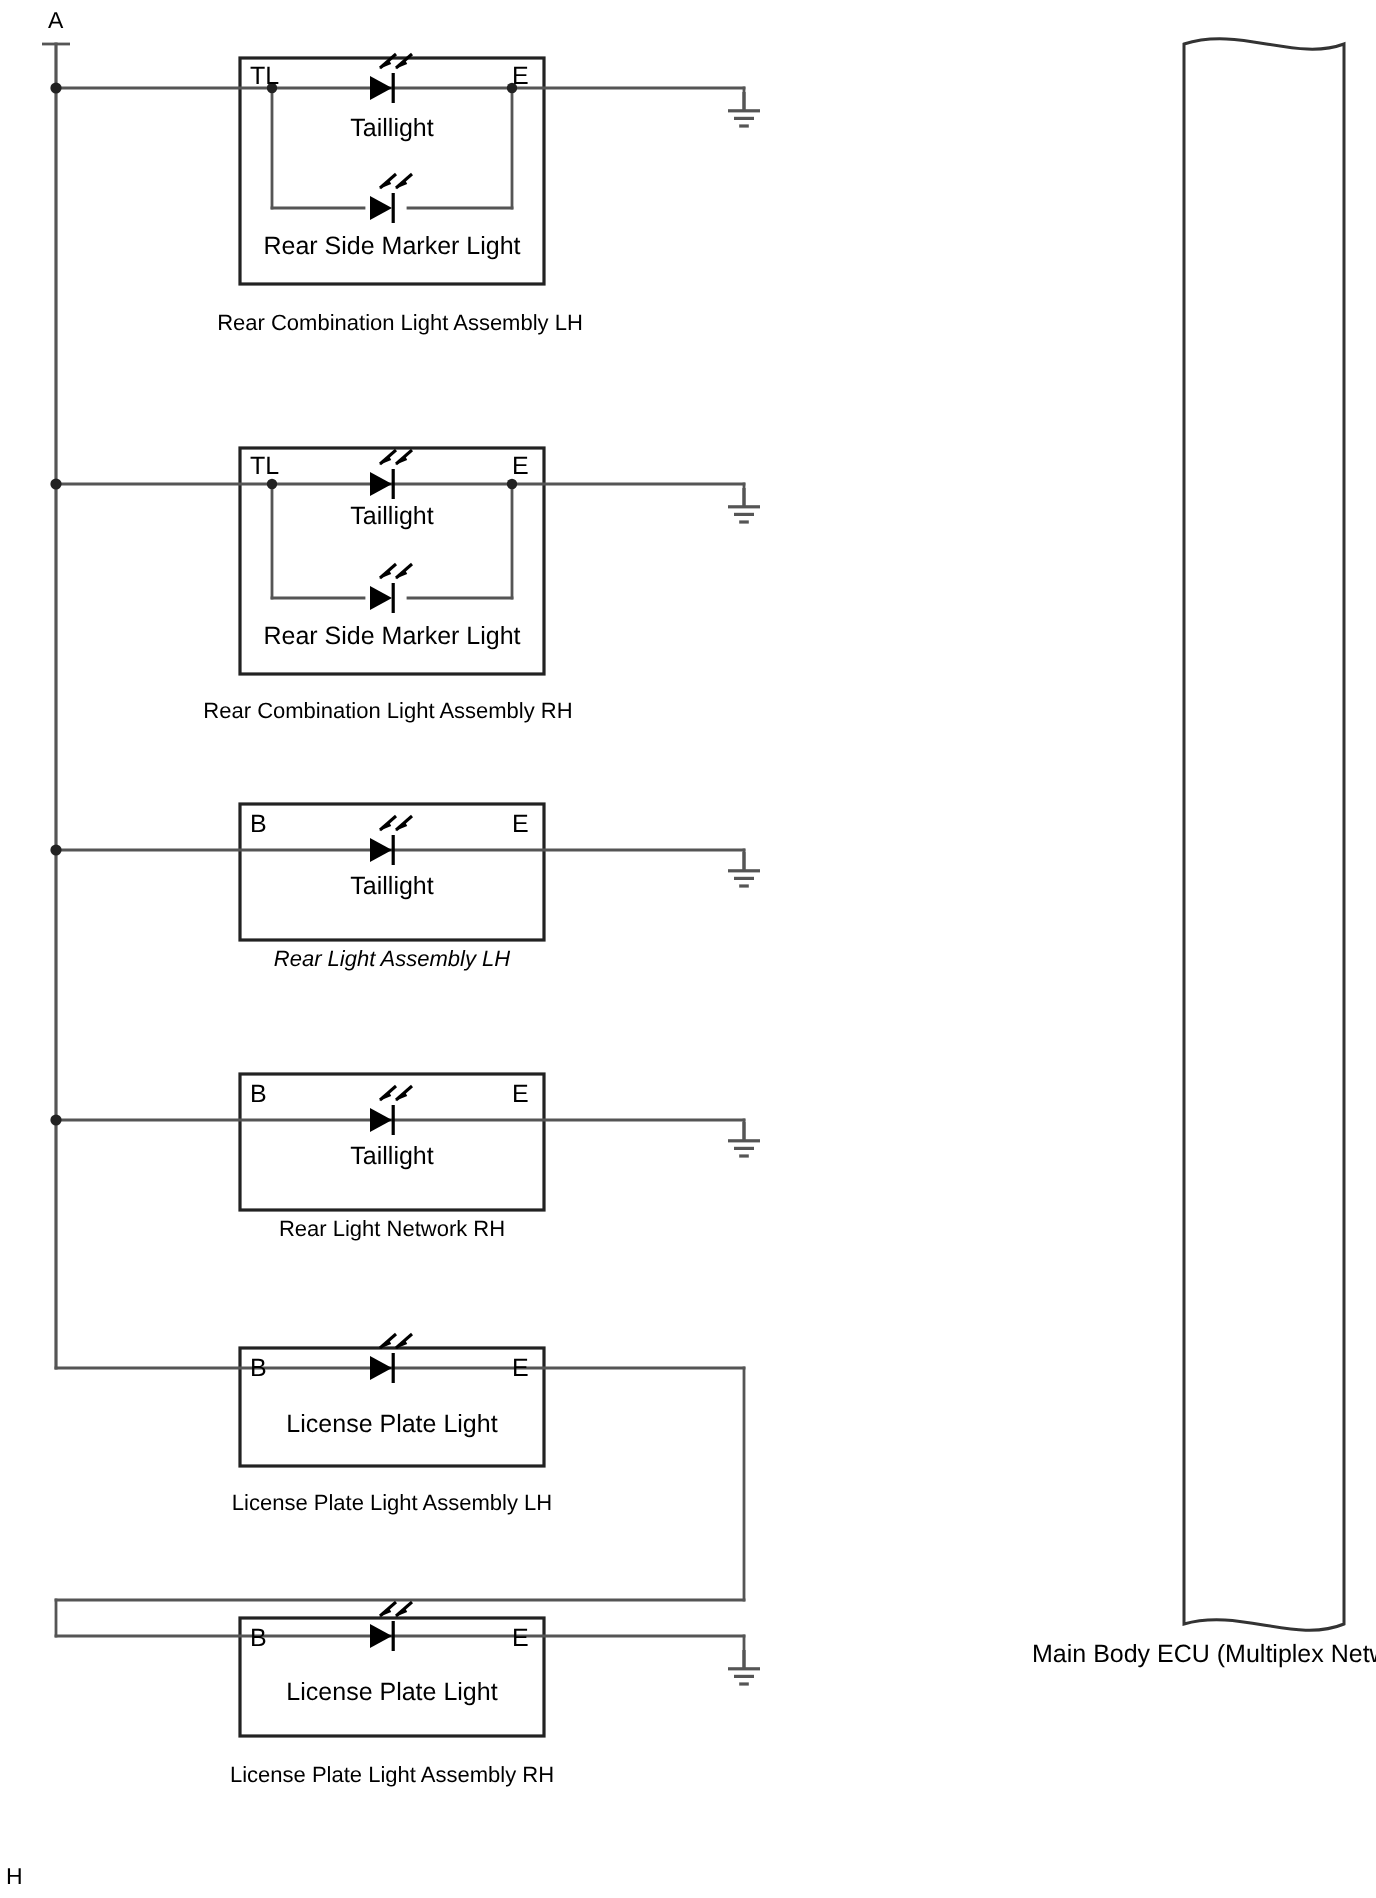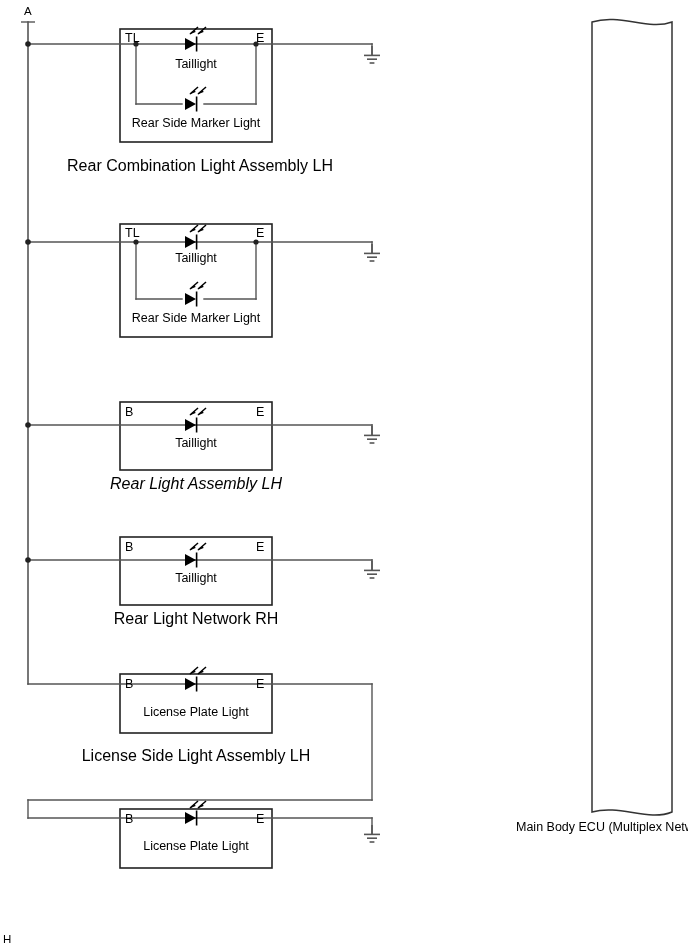--- a/index.html
+++ b/index.html
@@ -85,21 +85,21 @@
   }
   .lbl-term {
     font-size: 12.5px;
     text-align: center;
   }
   .lbl-inner {
     font-size: 12.5px;
     text-align: center;
   }
   .lbl-assy {
-    font-size: 16px;
+    font-size: 11px;
     text-align: right;
   }
   .lbl-ref {
     font-size: 11.5px;
   }
   .lbl-ecu {
     font-size: 12.5px;
     width: 175px;
   }
   .ctr {
@@ -230,35 +230,37 @@
   <div class="lbl lbl-term" style="left:125px; top:31px;">TL</div>
   <div class="lbl lbl-term" style="left:256px; top:31px;">E</div>
   <div class="lbl lbl-inner ctr" style="left:196px; top:57px;">Taillight</div>
   <div class="lbl lbl-inner ctr" style="left:196px; top:116px;">Rear Side Marker Light</div>
   <div class="lbl lbl-assy ctr" style="left:200px; top:156px;">Rear Combination Light Assembly LH</div>
 
   <div class="lbl lbl-term" style="left:125px; top:226px;">TL</div>
   <div class="lbl lbl-term" style="left:256px; top:226px;">E</div>
   <div class="lbl lbl-inner ctr" style="left:196px; top:251px;">Taillight</div>
   <div class="lbl lbl-inner ctr" style="left:196px; top:311px;">Rear Side Marker Light</div>
+  <div class="lbl lbl-assy ctr" style="left:194px; top:350px;">Rear Combination Light Assembly RH</div>
 
   <div class="lbl lbl-term" style="left:125px; top:405px;">B</div>
   <div class="lbl lbl-term" style="left:256px; top:405px;">E</div>
   <div class="lbl lbl-inner ctr" style="left:196px; top:436px;">Taillight</div>
   <div class="lbl lbl-assy ctr" style="left:196px; top:474px;font-style:italic;">Rear Light Assembly LH</div>
 
   <div class="lbl lbl-term" style="left:125px; top:540px;">B</div>
   <div class="lbl lbl-term" style="left:256px; top:540px;">E</div>
   <div class="lbl lbl-inner ctr" style="left:196px; top:571px;">Taillight</div>
   <div class="lbl lbl-assy ctr" style="left:196px; top:609px;">Rear Light Network RH</div>
 
   <div class="lbl lbl-term" style="left:125px; top:677px;">B</div>
   <div class="lbl lbl-term" style="left:256px; top:677px;">E</div>
   <div class="lbl lbl-inner ctr" style="left:196px; top:705px;">License Plate Light</div>
-  <div class="lbl lbl-assy ctr" style="left:196px; top:746px;">License Side Light Assembly LH</div>
+  <div class="lbl lbl-assy ctr" style="left:196px; top:746px;">License Plate Light Assembly LH</div>
 
   <div class="lbl lbl-term" style="left:125px; top:812px;">B</div>
   <div class="lbl lbl-term" style="left:256px; top:812px;">E</div>
   <div class="lbl lbl-inner ctr" style="left:196px; top:839px;">License Plate Light</div>
+  <div class="lbl lbl-assy ctr" style="left:196px; top:882px;">License Plate Light Assembly RH</div>
 
   <div class="lbl lbl-ecu" style="left:516px; top:820px;">Main Body ECU (Multiplex Network Body ECU)</div>
 
 </div>
 
 </body></html>

